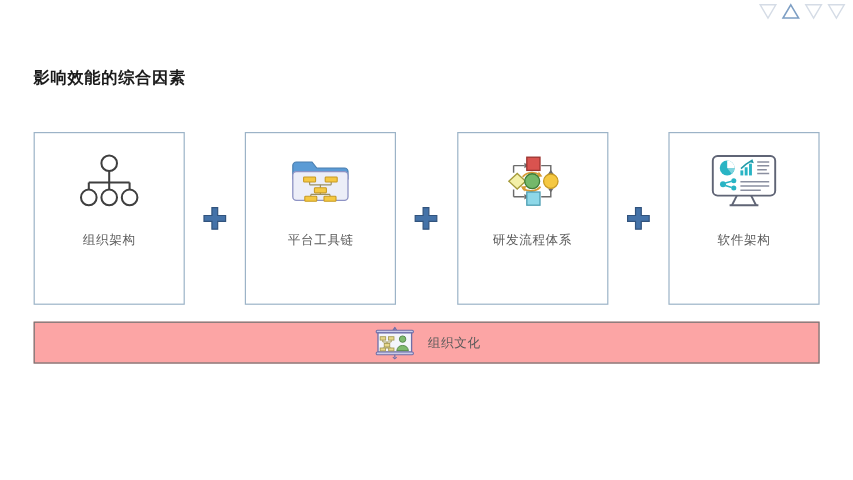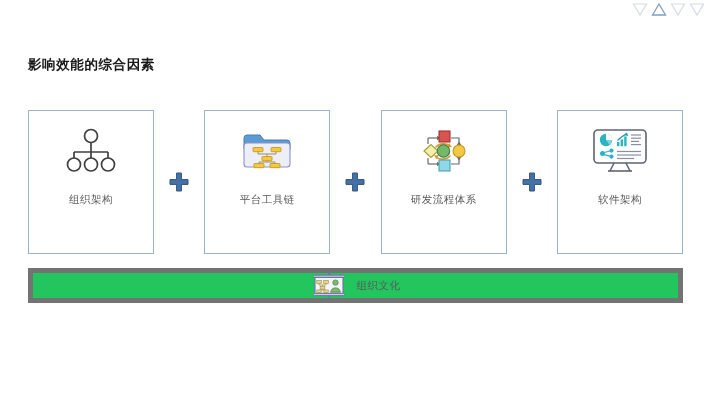--- a/index.html
+++ b/index.html
@@ -74,22 +74,22 @@
     align-items: center;
     justify-content: center;
   }
   .plus svg { display: block; }
 
   
   .culture {
     position: absolute;
     left: 28px; top: 268px;
     width: 655px; height: 35px;
-    border: 5px solid #737373;
-    background: #22c55e;
+    border: 1px solid #737373;
+    background: #fca5a5;
     display: flex;
     align-items: center;
     justify-content: center;
     gap: 10px;
   }
   .culture-label {
     font-size: 10.5px;
     color: #5a5a5a;
     letter-spacing: .5px;
     white-space: nowrap;

